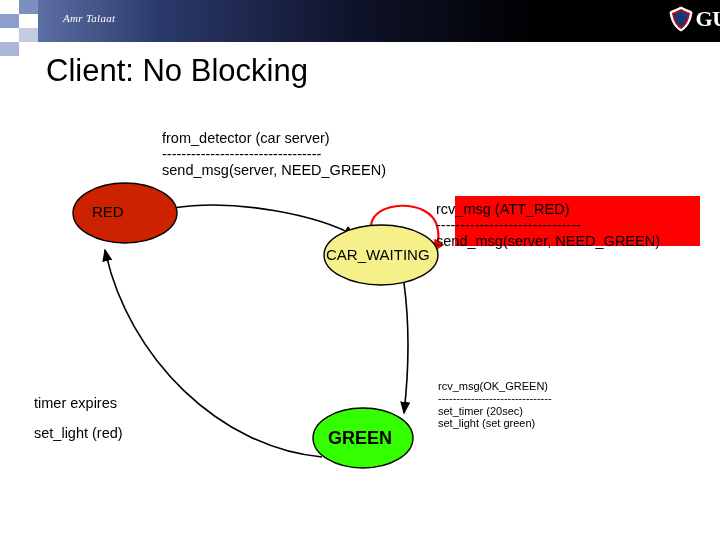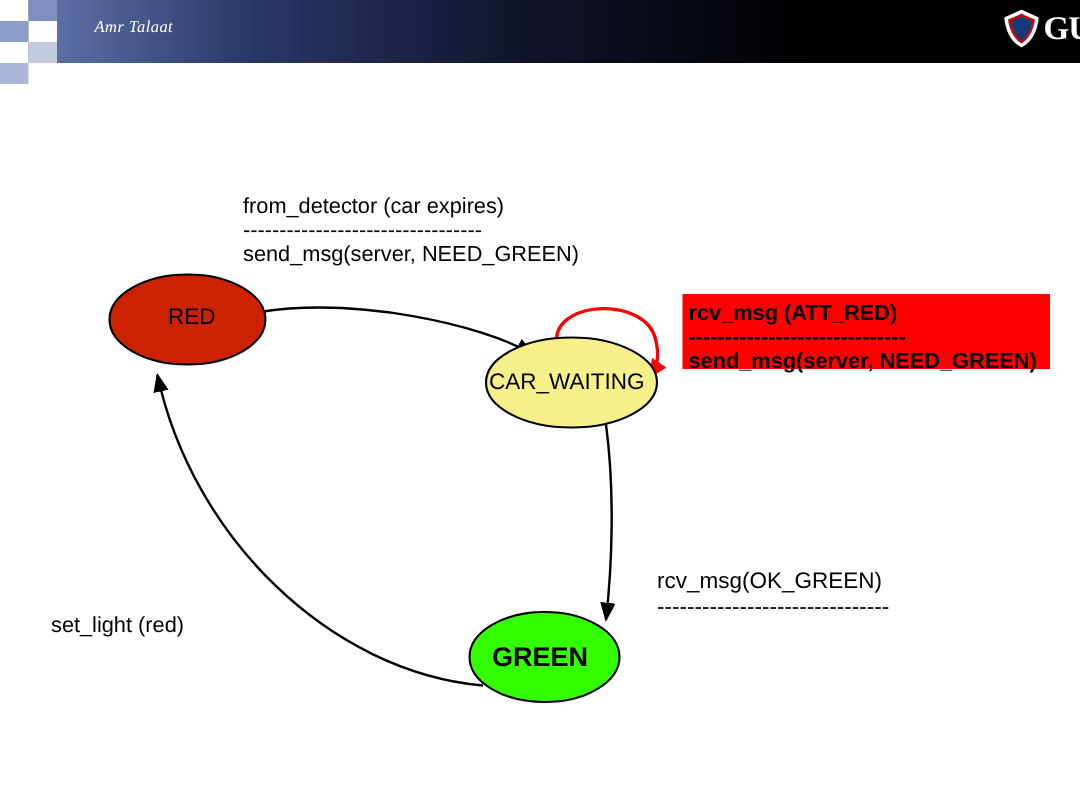--- a/index.html
+++ b/index.html
@@ -107,41 +107,41 @@
   .lbl {
     position: absolute;
     font-family: "Liberation Sans", sans-serif;
     color: #000000;
     white-space: nowrap;
   }
   .lbl-line { line-height: 1.12; }
 
   
   #lbl-top      { left: 162px; top: 22px;  font-size: 14.5px; }
-  #lbl-red-box  { left: 459px; top: 93px;  font-size: 14.5px; font-weight: bold; }
-  #lbl-green    { left: 438px; top: 272px; font-size: 15px; }
+  #lbl-red-box  { left: 436px; top: 93px;  font-size: 14.5px; }
+  #lbl-green    { left: 438px; top: 272px; font-size: 11px; }
   #lbl-timer    { left: 34px;  top: 287px; font-size: 14.5px; }
 
   .red-box {
     position: absolute;
     left: 455px;
     top: 88px;
     width: 245px;
     height: 50px;
     background: #ff0000;
   }
 
   .node-label {
     position: absolute;
     font-family: "Liberation Sans", sans-serif;
     color: #000000;
     white-space: nowrap;
     text-align: center;
   }
-  #node-red-label        { left: 112px;  top: 95px;  font-size: 15px; }
+  #node-red-label        { left: 92px;  top: 95px;  font-size: 15px; }
   #node-carwaiting-label { left: 326px; top: 138px; font-size: 15px; font-weight: normal; }
   #node-green-label      { left: 328px; top: 320px; font-size: 18px; font-weight: bold; }
 
   
   .footer-rule {
     position: absolute;
     left: 0;
     bottom: 0;
     width: 720px;
     height: 6px;
@@ -169,20 +169,21 @@
     <div class="logo-mark">
       <svg width="26" height="26" viewBox="0 0 26 26">
         <path d="M13 1 C7 4, 3 5, 2 6 C3 15, 7 22, 13 25 C19 22, 23 15, 24 6 C23 5, 19 4, 13 1 Z" fill="#ffffff" stroke="#ffffff" stroke-width="1"></path>
         <path d="M13 3 C8.5 5.5, 5 6.5, 4 7 C5 14.5, 8.5 20.5, 13 23 C17.5 20.5, 21 14.5, 22 7 C21 6.5, 17.5 5.5, 13 3 Z" fill="#b01015"></path>
         <path d="M13 5 C10 7, 7 7.8, 6.2 8.2 C7 14, 9.8 18.6, 13 20.8 C16.2 18.6, 19 14, 19.8 8.2 C19 7.8, 16 7, 13 5 Z" fill="#123a78"></path>
       </svg>
     </div>
     <span class="logo-text">GUC</span>
   </div>
 
+  <div class="slide-title">Client: No Blocking</div>
 
   <div class="diagram">
 
     <svg width="720" height="410" viewBox="0 0 720 410">
       <defs>
         <marker id="arrowBlack" markerWidth="9" markerHeight="9" refX="7" refY="3.2" orient="auto" markerUnits="strokeWidth">
           <path d="M0,0 L8,3.2 L0,6.4 z" fill="#000000"></path>
         </marker>
         <marker id="arrowRed" markerWidth="7" markerHeight="7" refX="4.5" refY="2.6" orient="auto" markerUnits="strokeWidth">
           <path d="M0,0 L6,2.6 L0,5.2 z" fill="#ff0000"></path>
@@ -200,38 +201,41 @@
       <ellipse cx="125" cy="105" rx="52" ry="30" fill="#cc2200" stroke="#000000" stroke-width="1.4"></ellipse>
       <ellipse cx="381" cy="147" rx="57" ry="30" fill="#f5f08a" stroke="#000000" stroke-width="1.4"></ellipse>
       <ellipse cx="363" cy="330" rx="50" ry="30" fill="#33ff00" stroke="#000000" stroke-width="1.4"></ellipse>
     </svg>
 
     <div class="node-label" id="node-red-label">RED</div>
     <div class="node-label" id="node-carwaiting-label">CAR_WAITING</div>
     <div class="node-label" id="node-green-label">GREEN</div>
 
     <div class="lbl" id="lbl-top">
-      <div class="lbl-line">from_detector (car expires)</div>
+      <div class="lbl-line">from_detector (car server)</div>
       <div class="lbl-line">---------------------------------</div>
       <div class="lbl-line">send_msg(server, NEED_GREEN)</div>
     </div>
 
     <div class="red-box"></div>
     <div class="lbl" id="lbl-red-box">
       <div class="lbl-line">rcv_msg (ATT_RED)</div>
       <div class="lbl-line">------------------------------</div>
       <div class="lbl-line">send_msg(server, NEED_GREEN)</div>
     </div>
 
     <div class="lbl" id="lbl-green">
       <div class="lbl-line">rcv_msg(OK_GREEN)</div>
       <div class="lbl-line">-------------------------------</div>
+      <div class="lbl-line">set_timer (20sec)</div>
+      <div class="lbl-line">set_light (set green)</div>
     </div>
 
     <div class="lbl" id="lbl-timer">
+      <div class="lbl-line">timer expires</div>
       <div class="lbl-line" style="height:14px"></div>
       <div class="lbl-line">set_light (red)</div>
     </div>
 
   </div>
 
   <div class="footer-rule"></div>
 </div>
 
 </body></html>

